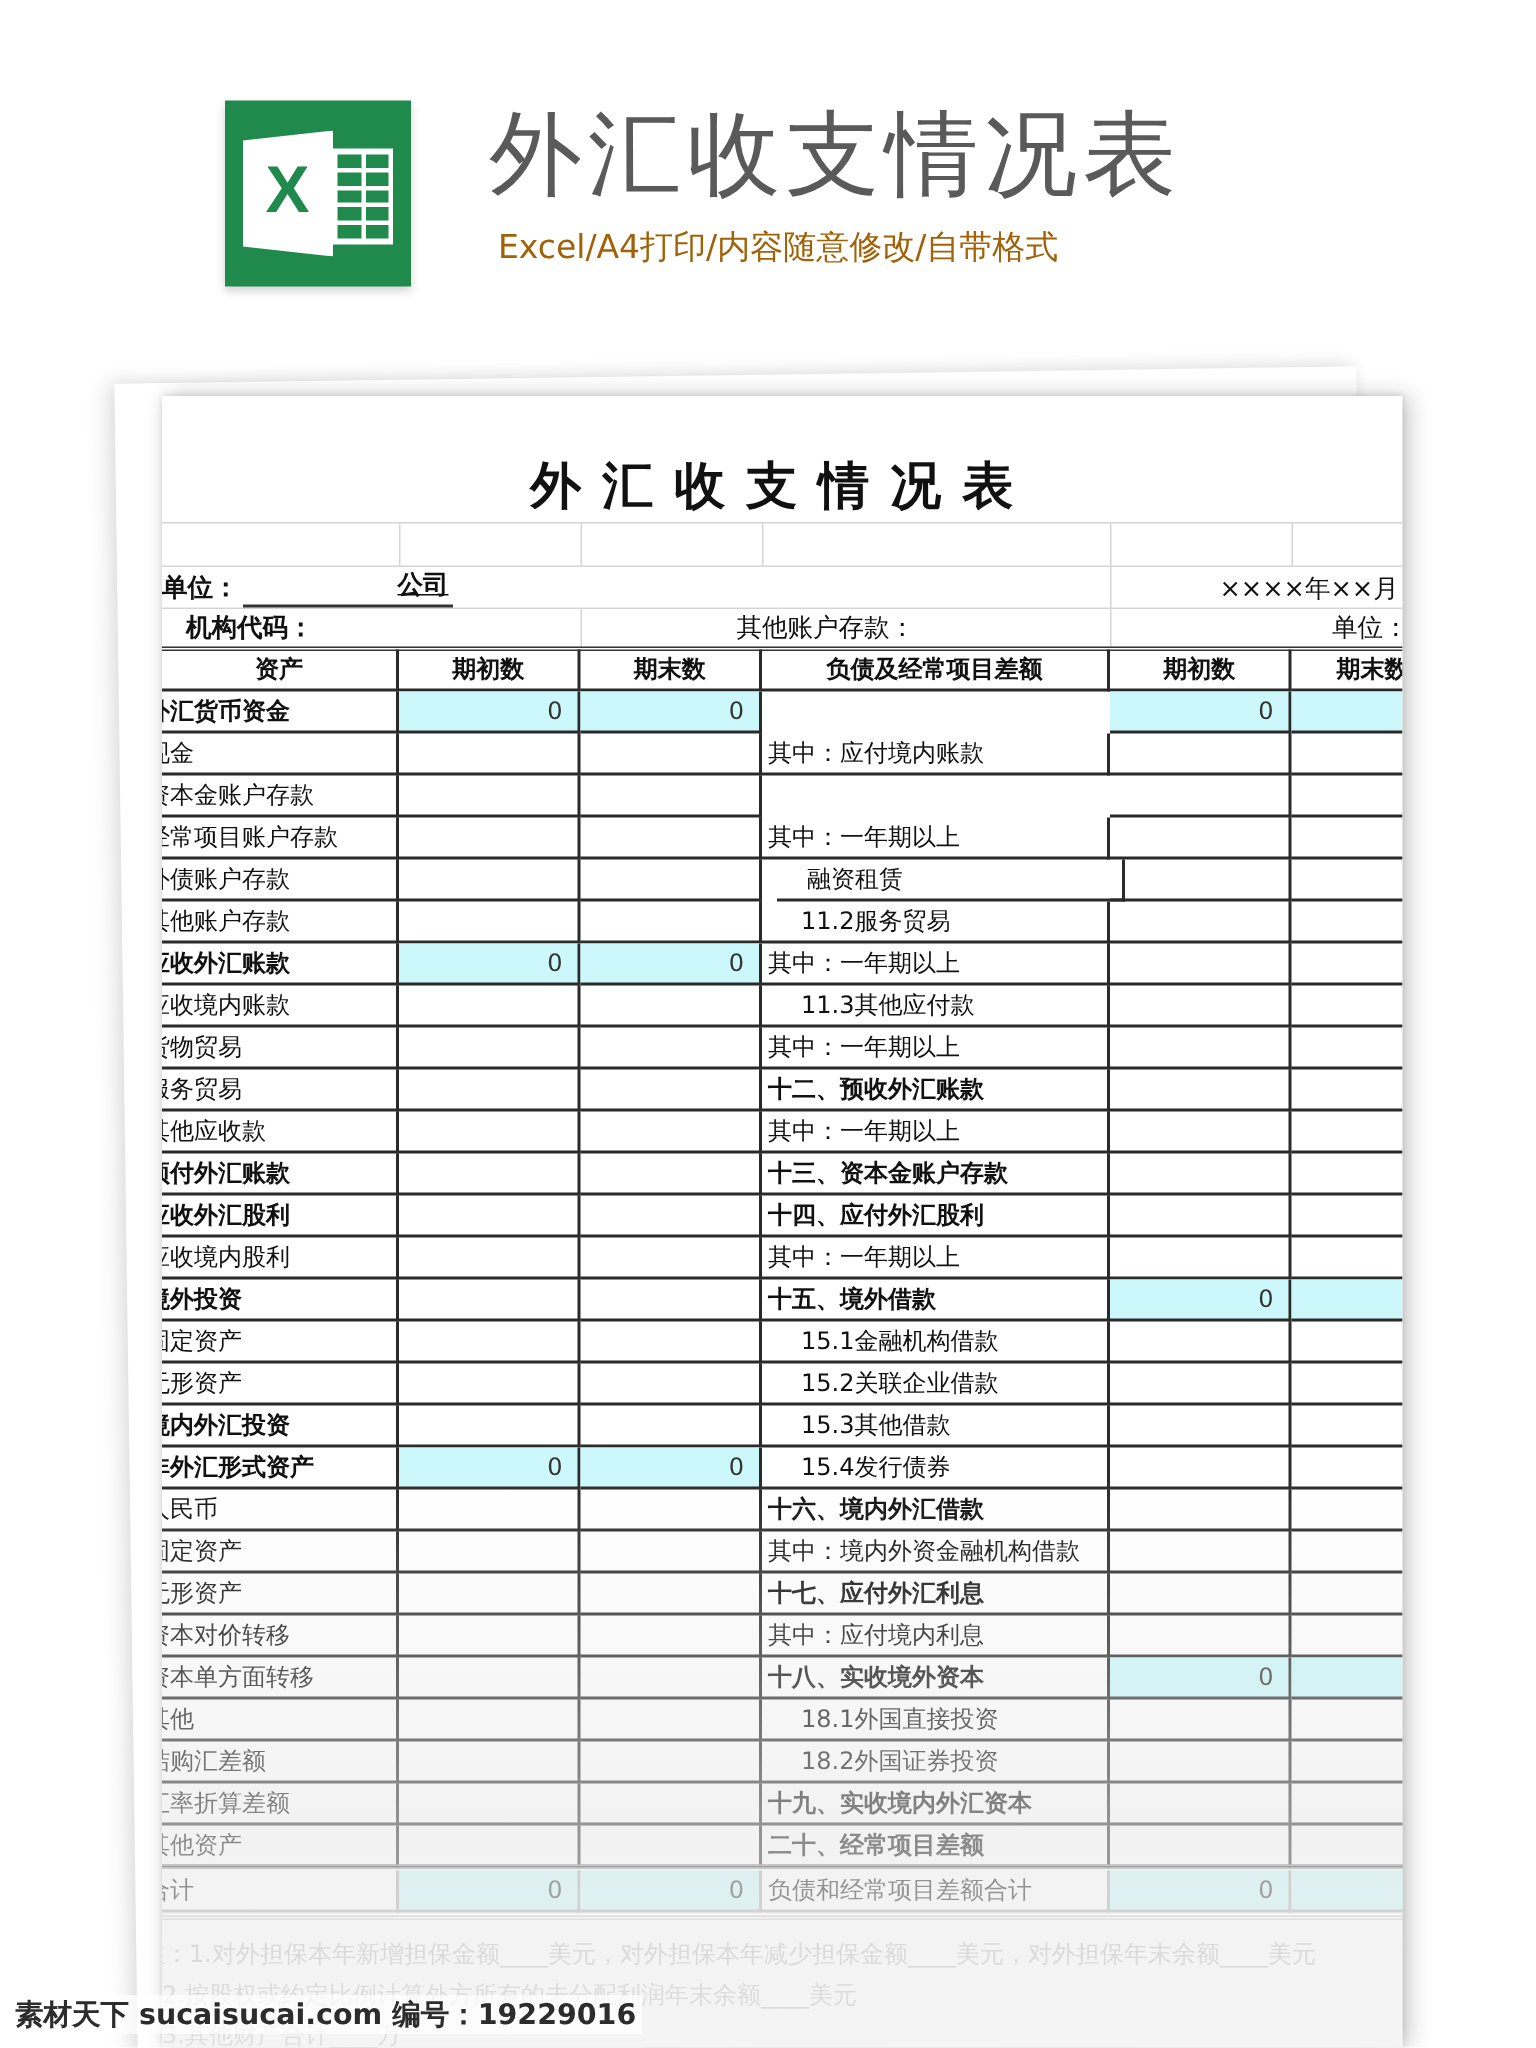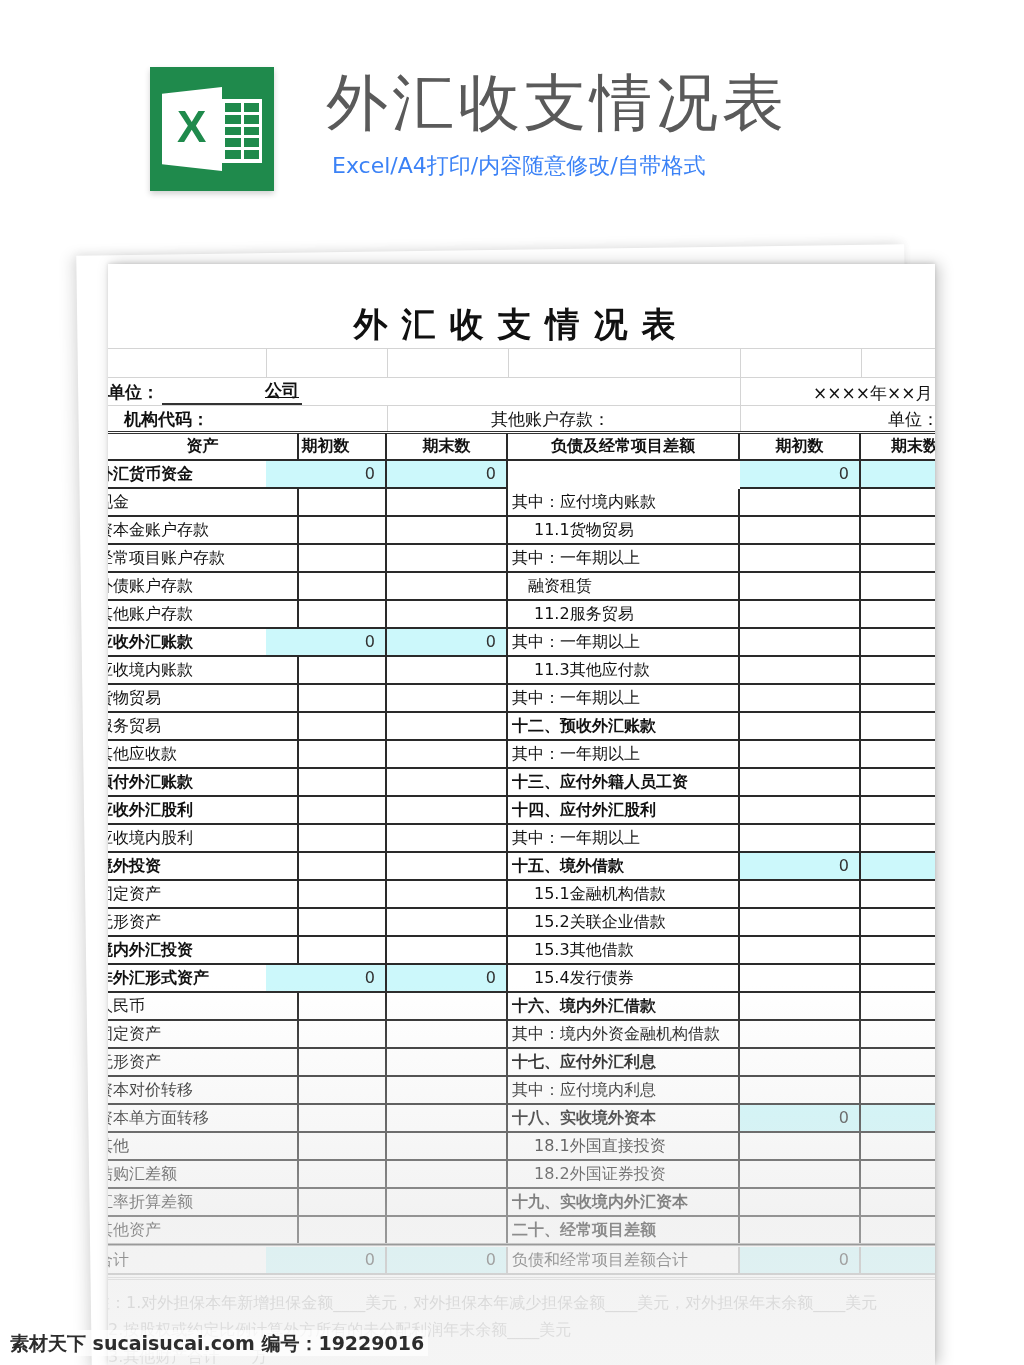--- a/index.html
+++ b/index.html
@@ -23,21 +23,21 @@
     position: absolute; left: 72px; top: 32px; width: 40px; height: 64px;
     background: #fff; padding: 4px 3px; display: grid;
     grid-template-columns: 1fr 1fr; grid-template-rows: repeat(5, 1fr); gap: 3px;
   }
   .banner-logo .grid span { background: #1f8a4c; }
   .banner-title {
     position: absolute; left: 326px; top: 68px; font-size: 62px; color: #5a5a5a;
     letter-spacing: 4px; font-family: "DejaVu Sans", sans-serif; line-height: 70px;
   }
   .banner-sub {
-    position: absolute; left: 332px; top: 152px; font-size: 22px; color: #3b82f6;
+    position: absolute; left: 332px; top: 152px; font-size: 22px; color: #a16207;
     font-family: "DejaVu Sans", sans-serif; line-height: 28px;
   }
 
   
   .paper-back {
     position: absolute; left: 84px; top: 250px; width: 828px; height: 1115px;
     background: #fff; box-shadow: -6px 0 14px rgba(0,0,0,0.10), 0 -2px 10px rgba(0,0,0,0.06);
     transform: rotate(-0.8deg);
   }
   .paper {
@@ -62,30 +62,30 @@
   .info-row .vline { position: absolute; top: 0; bottom: 0; width: 1px; background: #d4d4d4; }
   .info-text { position: absolute; font-size: 17px; line-height: 26px; white-space: nowrap; color: #111; }
 
   
   .tbl { position: absolute; left: 0; top: 169px; width: 827px; }
   .tbl-row { position: absolute; left: 0; width: 827px; height: 28px; }
   .cell {
     position: absolute; top: 0; height: 28px; border-right: 2px solid #2a2a2a; border-bottom: 2px solid #2a2a2a;
     font-size: 16px; line-height: 26px; white-space: nowrap; overflow: hidden; padding: 0 3px;
   }
-  .cell.c1 { left: 0;   width: 191px; }
+  .cell.c1 { left: 0;   width: 158px; }
   .cell.c2 { left: 158px; width: 121px; text-align: right; padding-right: 10px; }
   .cell.c3 { left: 279px; width: 121px; text-align: right; padding-right: 10px; }
   .cell.c4 { left: 400px; width: 232px; padding-left: 4px; }
   .cell.c5 { left: 632px; width: 121px; text-align: right; padding-right: 10px; }
   .cell.c6 { left: 753px; width: 74px; border-right: none; text-align: right; }
   .cell.hdr { text-align: center; font-weight: bold; padding: 0; }
   .cell.bold { font-weight: bold; }
   .cell.ind1 { padding-left: 26px; }
-  .cell.ind2 { padding-left: 20px; }
+  .cell.ind2 { padding-left: 20px; margin-left: 10px; }
   .cell.hl { background: #ccf8fb; }
   .cell.num { color: #333; }
   .hdr-topline { position: absolute; left: 0; top: 167px; width: 827px; height: 3px; border-top: 1px solid #333; border-bottom: 1px solid #333; }
   .total-topline { position: absolute; left: 0; width: 827px; height: 3px; border-top: 1px solid #999; border-bottom: 1px solid #999; }
 
   .notes { position: absolute; left: 0; width: 827px; font-size: 16px; color: #b8b8b8; line-height: 24px; white-space: nowrap; }
 
   .watermark {
     position: absolute; left: 6px; top: 1330px; font-size: 19px; font-weight: bold; color: #2c2c2c;
     background: rgba(255,255,255,0.7); padding: 0 4px; line-height: 26px; font-family: "DejaVu Sans", sans-serif;
@@ -166,21 +166,20 @@
         <div class="cell c2 num"></div>
         <div class="cell c3 num"></div>
         <div class="cell c4 ">其中：应付境内账款</div>
         <div class="cell c5 num"></div>
         <div class="cell c6"></div>
       </div>
       <div class="tbl-row" style="top: 84px;">
         <div class="cell c1 " style="text-indent: -14px;">资本金账户存款</div>
         <div class="cell c2 num"></div>
         <div class="cell c3 num"></div>
-        <div class="cell c4 ind1">11.1货物贸易</div>
         <div class="cell c5 num"></div>
         <div class="cell c6"></div>
       </div>
       <div class="tbl-row" style="top: 112px;">
         <div class="cell c1 " style="text-indent: -14px;">经常项目账户存款</div>
         <div class="cell c2 num"></div>
         <div class="cell c3 num"></div>
         <div class="cell c4 ">其中：一年期以上</div>
         <div class="cell c5 num"></div>
         <div class="cell c6"></div>
@@ -238,21 +237,21 @@
         <div class="cell c2 num"></div>
         <div class="cell c3 num"></div>
         <div class="cell c4 ">其中：一年期以上</div>
         <div class="cell c5 num"></div>
         <div class="cell c6"></div>
       </div>
       <div class="tbl-row" style="top: 336px;">
         <div class="cell c1 bold" style="text-indent: -14px;">预付外汇账款</div>
         <div class="cell c2 num"></div>
         <div class="cell c3 num"></div>
-        <div class="cell c4 bold">十三、应付外籍人员工资</div>
+        <div class="cell c4 bold">十三、资本金账户存款</div>
         <div class="cell c5 num"></div>
         <div class="cell c6"></div>
       </div>
       <div class="tbl-row" style="top: 364px;">
         <div class="cell c1 bold" style="text-indent: -14px;">应收外汇股利</div>
         <div class="cell c2 num"></div>
         <div class="cell c3 num"></div>
         <div class="cell c4 bold">十四、应付外汇股利</div>
         <div class="cell c5 num"></div>
         <div class="cell c6"></div>

